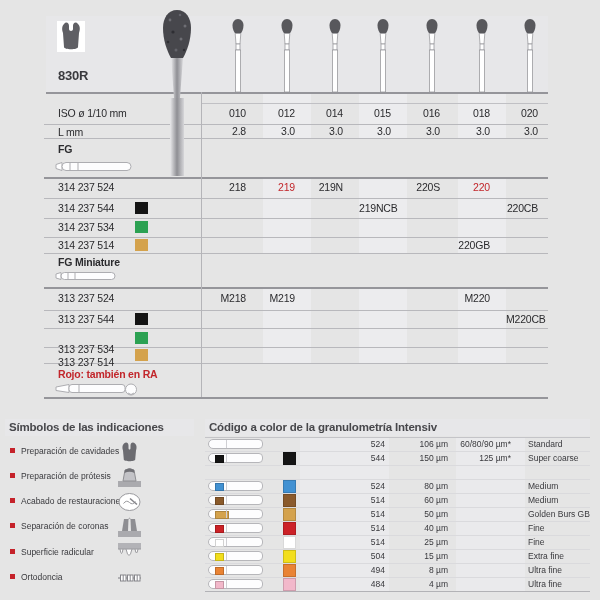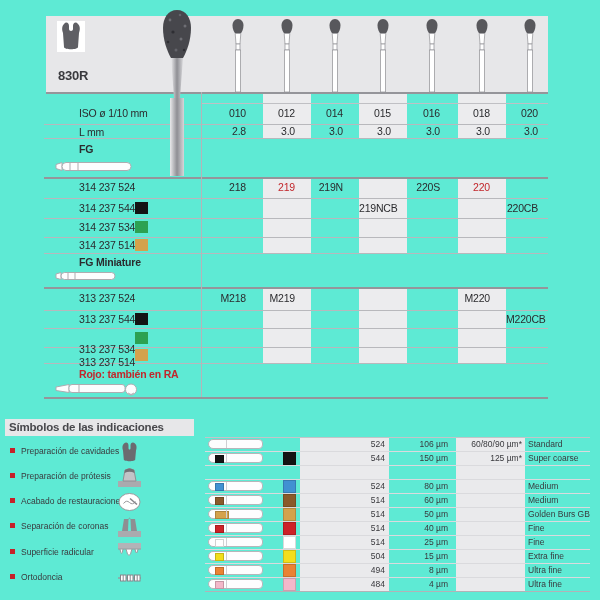--- a/index.html
+++ b/index.html
@@ -1,27 +1,27 @@
 <!DOCTYPE html>
 <html><head>
 <meta charset="utf-8">
 <style>
   html,body{margin:0;padding:0;background:#fff;}
-  .page{position:relative;width:600px;height:600px;background:#5eead4;overflow:hidden;
+  .page{position:relative;width:600px;height:600px;background:#e5e5e5;overflow:hidden;
         font-family:"Liberation Sans",sans-serif;color:#2b2b2e;}
   
   .banner{position:absolute;left:46px;top:16px;width:502px;height:76px;background:#e7e7e9;overflow:hidden;}
   .toothbox{position:absolute;left:11px;top:5px;width:28px;height:31px;background:#fff;}
   .model{position:absolute;left:12px;top:52px;font-size:13px;font-weight:bold;color:#3a3a3e;letter-spacing:-.2px;}
   .minibur{position:absolute;top:2px;width:16px;height:74px;}
   .bigbur{position:absolute;left:158px;top:6px;width:38px;height:172px;z-index:6;}
   .stripe{position:absolute;width:48px;background:#ececee;z-index:1;}
   .hline{position:absolute;z-index:2;}
   .vline{position:absolute;left:201px;top:92px;width:1px;height:305px;background:#b4b4b8;z-index:2;}
-  .rowlab{position:absolute;left:58px;font-size:10.5px;letter-spacing:-.2px;z-index:3;white-space:nowrap;margin-left:21px;}
+  .rowlab{position:absolute;left:58px;font-size:10.5px;letter-spacing:-.2px;z-index:3;white-space:nowrap;}
   .bold{font-weight:bold;}
   .rednote{color:#c2262b;font-weight:bold;}
   .swatch{position:absolute;left:135px;width:13px;height:12px;z-index:3;}
   .shanksvg{position:absolute;z-index:3;}
   .trow{position:absolute;left:202px;width:346px;z-index:3;}
   .cell{position:absolute;top:0;width:48px;height:100%;text-align:right;padding-right:16px;
         box-sizing:border-box;font-size:10.5px;letter-spacing:-.2px;white-space:nowrap;}
   .c0{left:12px}.c1{left:61px}.c2{left:109px}.c3{left:157px}.c4{left:206px}.c5{left:256px}.c6{left:304px}
   .red{color:#c2262b;}
   
@@ -30,21 +30,21 @@
   .symitem{position:absolute;left:10px;height:12px;font-size:8.5px;color:#39393d;white-space:nowrap;}
   .symitem .bullet{position:absolute;left:0;top:2px;width:5px;height:5px;background:#c5222a;}
   .symitem .slab{position:absolute;left:11px;top:0;line-height:10px;}
   .symicon{position:absolute;left:117px;width:25px;height:22px;}
   
   .gstripe{position:absolute;top:437px;height:154px;background:#eaeaec;z-index:1;}
   .grow{position:absolute;left:205px;width:385px;height:14px;z-index:3;font-size:8.5px;color:#39393d;}
   .grow .gcell{position:absolute;top:0;height:14px;line-height:14px;white-space:nowrap;}
   .gcode{left:95px;width:85px;text-align:right;}
   .ggrit{left:185px;width:58px;text-align:right;}
-  .galt{left:247px;width:73px;text-align:right;padding-right:3px;box-sizing:border-box;}
+  .galt{left:236px;width:73px;text-align:right;padding-right:3px;box-sizing:border-box;}
   .gname{left:323px;}
   .gshank{position:absolute;left:3px;top:2px;width:53px;height:8px;background:#fdfdfe;
           border:1px solid #b6b6ba;border-radius:5px 4px 4px 5px;}
   .gshank::after{content:'';position:absolute;left:17px;top:0;width:1px;height:100%;background:#cfcfd3;}
   .gshank .band{position:absolute;left:6px;top:1px;width:7px;height:6px;border:1px solid rgba(0,0,0,.18);}
   .gshank .band.wide{width:12px;}
   .gswatch{position:absolute;left:78px;top:1px;width:11px;height:11px;border:1px solid rgba(0,0,0,.15);}
   .gline{position:absolute;left:205px;width:385px;height:1px;background:#dadadd;z-index:2;}
 </style>
 </head>
@@ -204,20 +204,23 @@
     <div class="cell c0">218</div>
     <div class="cell c1 red">219</div>
     <div class="cell c2">219N</div>
     <div class="cell c4">220S</div>
     <div class="cell c5 red">220</div>
   </div>
   <div class="trow" style="top:198px;height:20px;line-height:20px">
     <div class="cell c3">219NCB</div>
     <div class="cell c6">220CB</div>
   </div>
+  <div class="trow" style="top:237px;height:16px;line-height:16px">
+    <div class="cell c5">220GB</div>
+  </div>
   <div class="trow" style="top:288px;height:20px;line-height:20px">
     <div class="cell c0">M218</div>
     <div class="cell c1">M219</div>
     <div class="cell c5">M220</div>
   </div>
   <div class="trow" style="top:310px;height:18px;line-height:18px">
     <div class="cell c6">M220CB</div>
   </div>
 
   <div class="titlebar" style="left:5px;width:189px">
@@ -276,20 +279,23 @@
   <svg class="symicon" style="top:567px" viewBox="0 0 25 22">
     <line x1="1" y1="11" x2="24" y2="11" stroke="#9a9a9e" stroke-width="1.4"></line>
     <rect x="3.5" y="8" width="5.5" height="6" fill="#fff" stroke="#85858a"></rect>
     <rect x="10.5" y="8" width="5.5" height="6" fill="#fff" stroke="#85858a"></rect>
     <rect x="17.5" y="8" width="5.5" height="6" fill="#fff" stroke="#85858a"></rect>
     <line x1="6.2" y1="8" x2="6.2" y2="14" stroke="#85858a"></line>
     <line x1="13.2" y1="8" x2="13.2" y2="14" stroke="#85858a"></line>
     <line x1="20.2" y1="8" x2="20.2" y2="14" stroke="#85858a"></line>
   </svg>
 
+  <div class="titlebar" style="left:205px;width:385px">
+    <span>Código a color de la granulometría Intensiv</span>
+  </div>
   <div class="gstripe" style="left:300px;width:89px"></div>
   <div class="gstripe" style="left:456px;width:69px"></div>
 
   <div class="gline" style="top:437px;background:#c4c4c8"></div>
   <div class="gline" style="top:451px"></div>
     <div class="gline" style="top:465px"></div>
   <div class="gline" style="top:479px"></div>
     <div class="gline" style="top:493px"></div>
   <div class="gline" style="top:507px"></div>
     <div class="gline" style="top:521px"></div>

